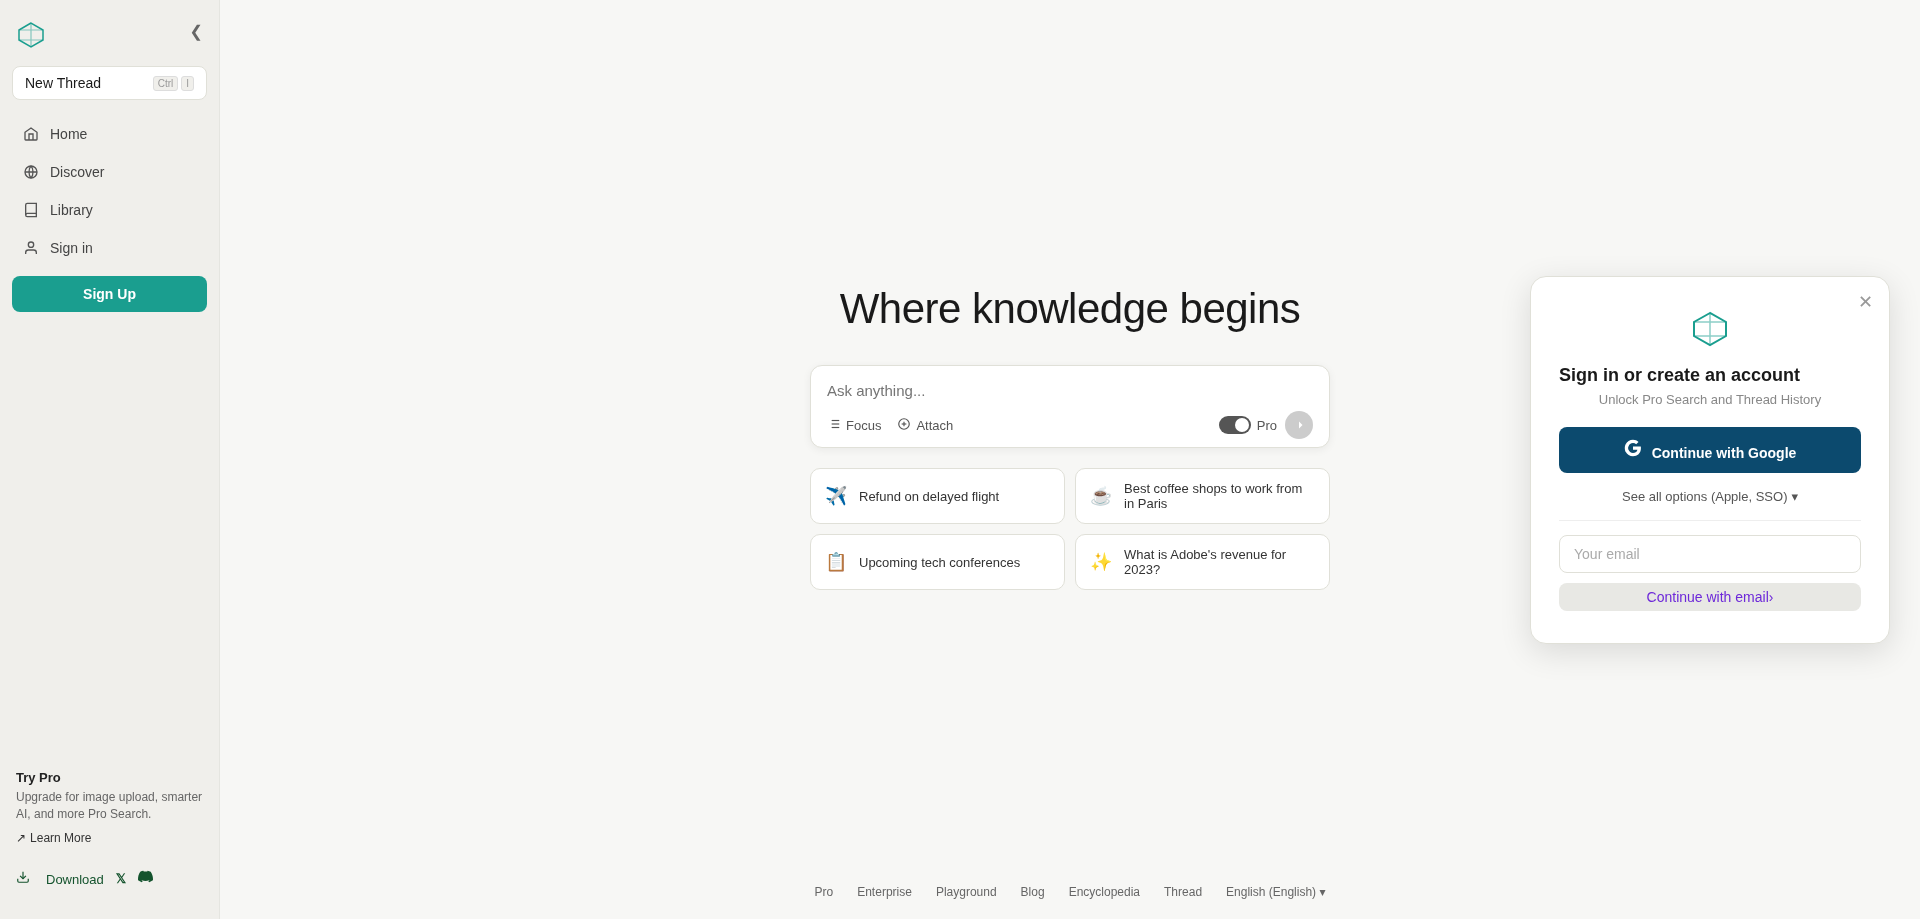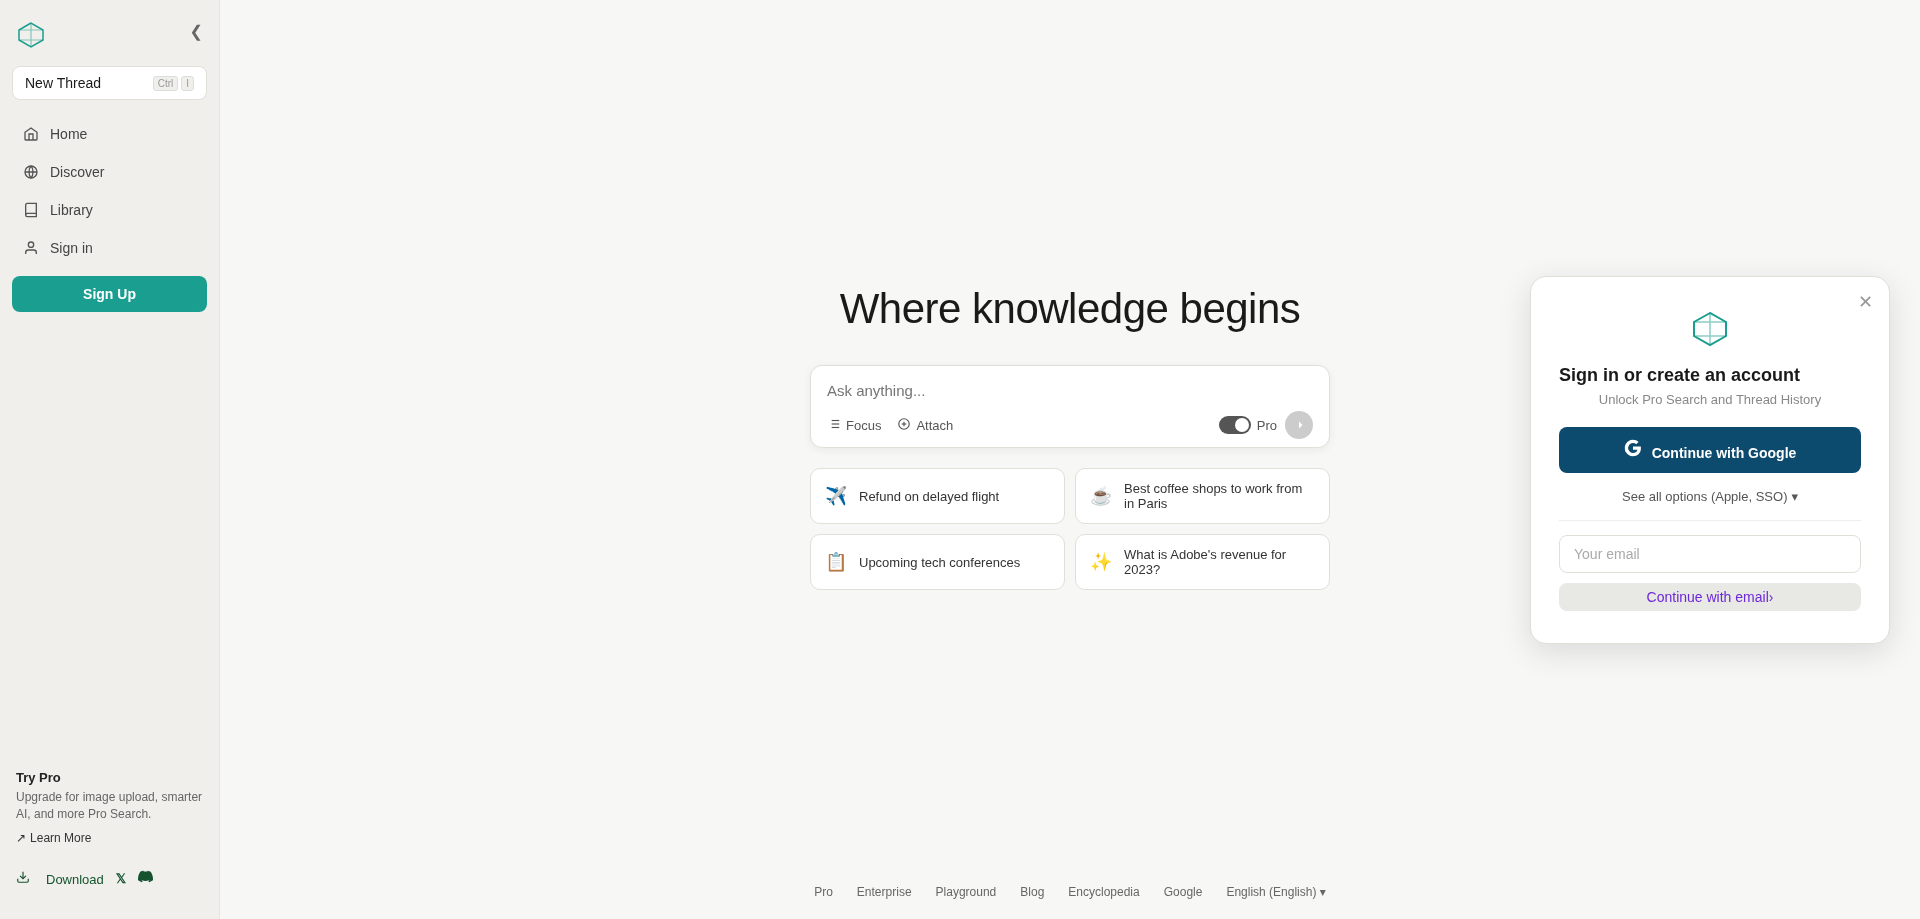--- a/index.html
+++ b/index.html
@@ -581,21 +581,21 @@
       <span>What is Adobe's revenue for 2023?</span>
     </div>
   </div>
 
   <div class="footer">
     <a class="footer-link">Pro</a>
     <a class="footer-link">Enterprise</a>
     <a class="footer-link">Playground</a>
     <a class="footer-link">Blog</a>
     <a class="footer-link">Encyclopedia</a>
-    <a class="footer-link">Google</a>
+    <a class="footer-link">Thread</a>
     <a class="footer-link">
       <span>English (English)</span>
       <span> ▾</span>
     </a>
   </div>
 </div>
 
 <div class="signin-modal">
   <div class="signin-card">
     <button class="modal-close-btn">

